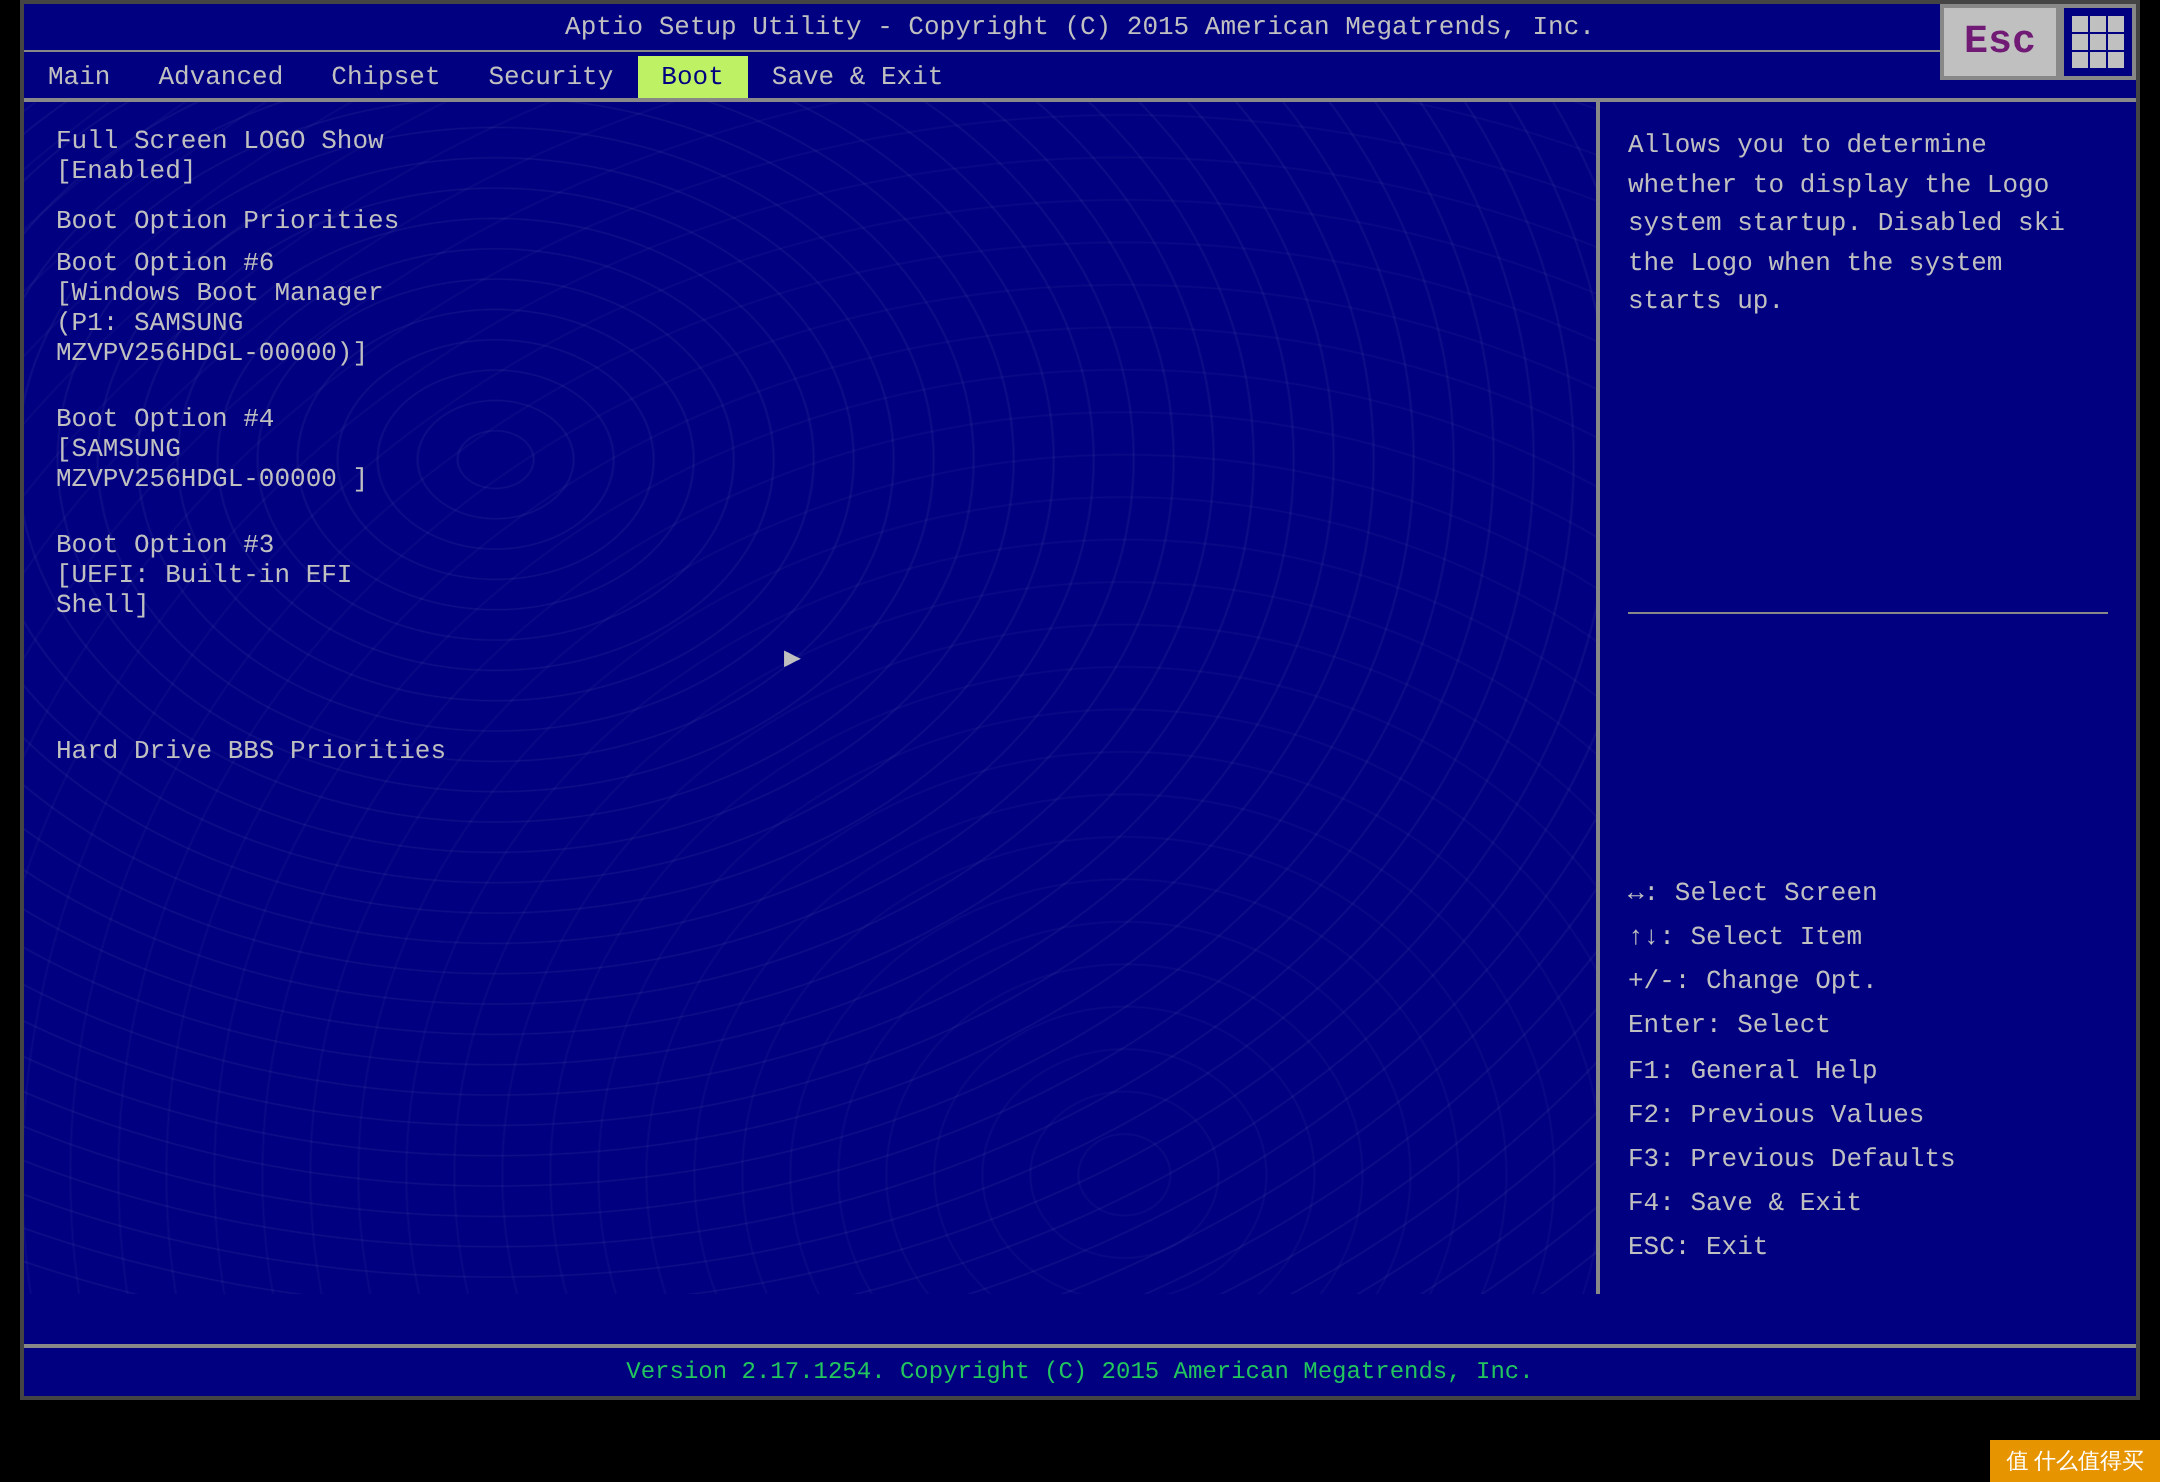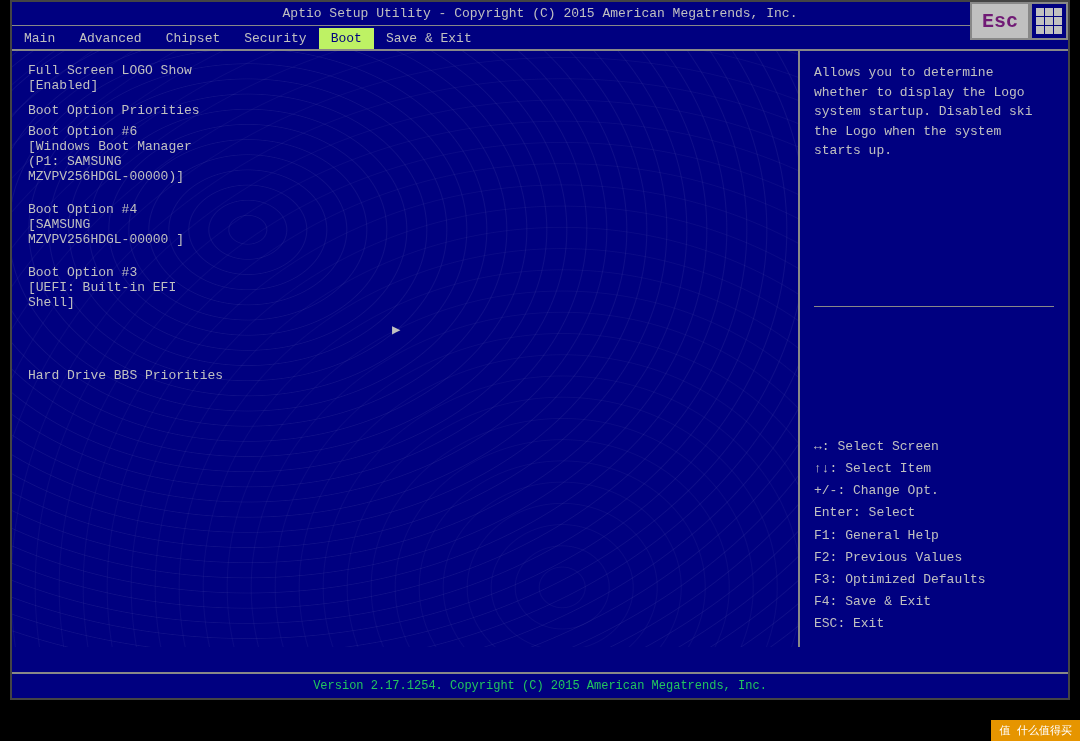--- a/index.html
+++ b/index.html
@@ -230,21 +230,21 @@
 
     
     .watermark {
       position: absolute;
       bottom: 0;
       right: 0;
       background: rgba(255,165,0,0.9);
       color: #fff;
       font-size: 11px;
       padding: 3px 8px;
-      font-family: Liberation Mono, monospace;
+      font-family: Liberation Serif, serif;
       z-index: 100;
     }
 
     .boot-option-value {
       color: #c0c0c0;
       font-size: 13px;
       display: inline-block;
       max-width: 300px;
     }
   </style>
@@ -329,21 +329,21 @@
 
         <hr class="divider-line">
 
         <div class="key-help">
           <div>↔: Select Screen</div>
           <div>↑↓: Select Item</div>
           <div>+/-: Change Opt.</div>
           <div>Enter: Select</div>
           <div>F1: General Help</div>
           <div>F2: Previous Values</div>
-          <div>F3: Optimized Defaults</div>
+          <div>F3: Previous Defaults</div>
           <div>F4: Save &amp; Exit</div>
           <div>ESC: Exit</div>
         </div>
 
       </div>
     </div>
 
     <div class="status-bar">
       <span>Version 2.17.1254. Copyright (C) 2015 American Megatrends, Inc.</span>
     </div>

